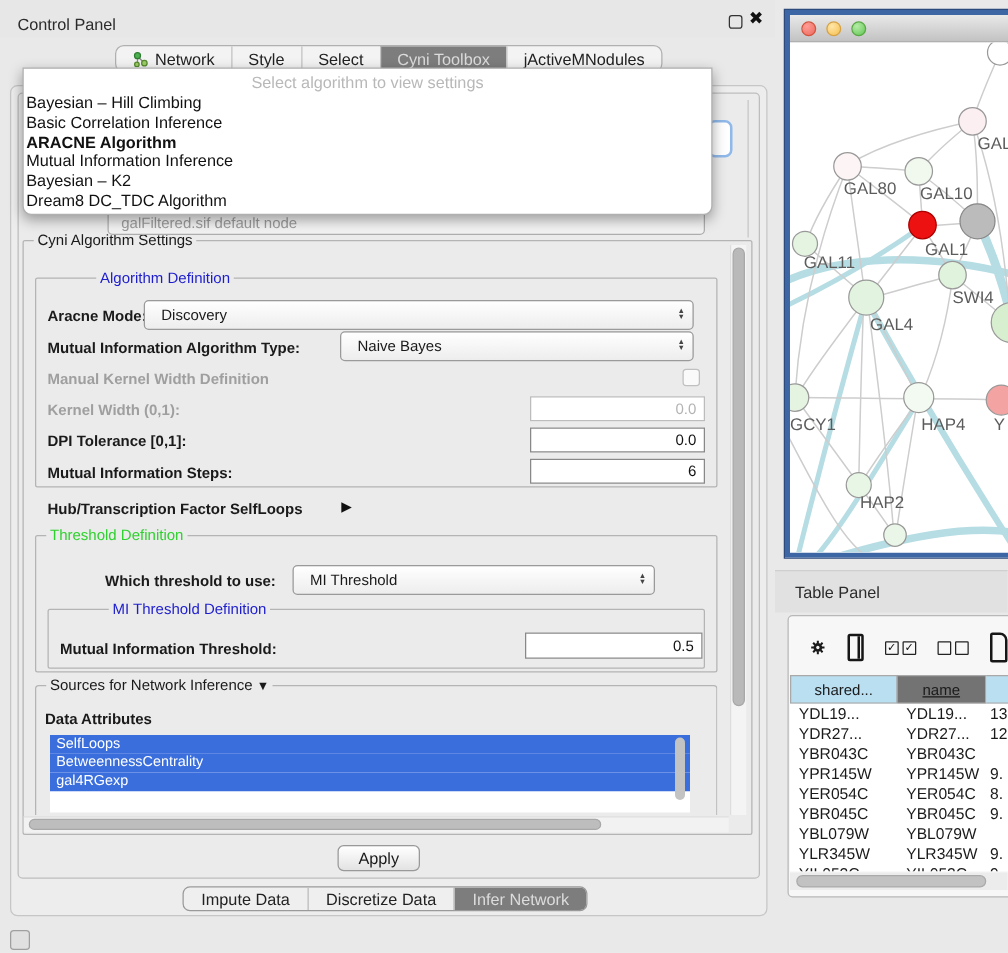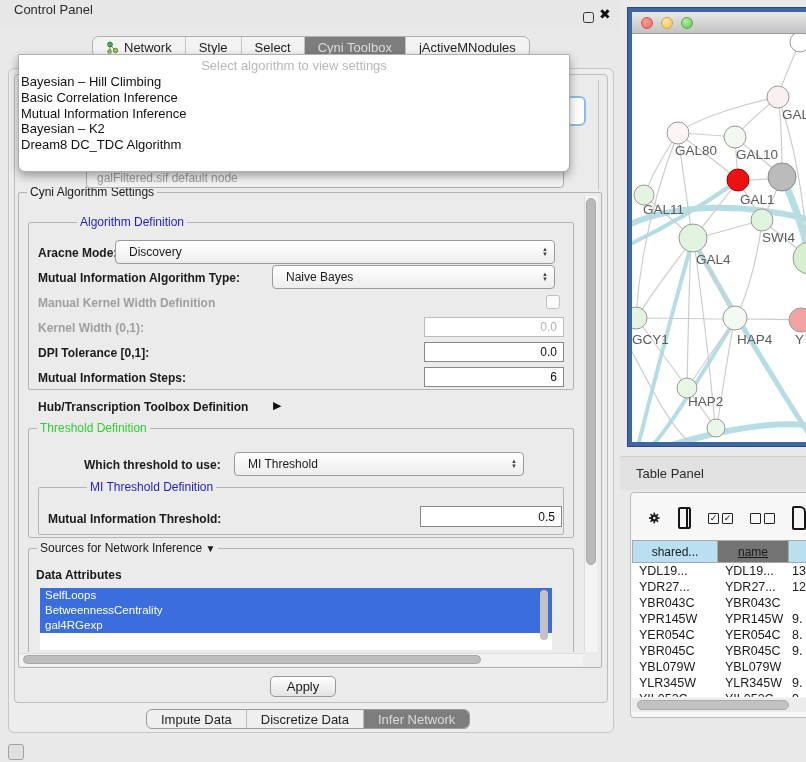--- a/index.html
+++ b/index.html
@@ -6,21 +6,21 @@
     --legend-blue:#1d1dcd; --legend-green:#2fd12f; --selection-blue:#3b6edd;
     --tab-sel:#7d7d7d; --th-blue:#badff0; --win-blue:#3c66a4; --node-red:#ee1111;
     --edge-teal:#b5dde3; --tl-red:#ec6a5e; --tl-yellow:#f5bf4f; --tl-green:#61c555;
   }
   *{margin:0;padding:0;box-sizing:border-box;}
   html,body{width:806px;height:762px;overflow:hidden;background:#e9e9e9;
     font-family:"Liberation Sans","DejaVu Sans",sans-serif;color:#1a1a1a;}
   .abs{position:absolute;}
   
   #cp-titlebar{left:0;top:0;width:620px;height:30px;background:#e7e7e7;}
-  #cp-title{left:14px;top:2px;font-size:13px;color:#2b2b2b;}
+  #cp-title{left:14px;top:12px;font-size:13px;color:#2b2b2b;}
   #cp-float{left:583px;top:12px;width:11px;height:11px;border:1.5px solid #333;border-radius:2.5px;}
   #cp-close{left:599px;top:6px;font-size:14px;font-weight:bold;color:#111;}
   #panelA{left:8px;top:68px;width:606px;height:665px;border:1px solid #c6c6c6;border-radius:6px;background:#ededed;}
   #panelB{left:14px;top:74px;width:594px;height:629px;border:1px solid #bdbdbd;border-radius:4px;background:#ebebeb;}
   
   #top-tabs{left:92px;top:36px;height:22px;display:flex;border:1px solid #b0b0b0;border-radius:7px;
     overflow:hidden;background:#f3f3f3;z-index:10;}
   #top-tabs .tab{display:flex;align-items:center;gap:5px;padding:0 13px;font-size:13px;color:#222;
     border-left:1px solid #c2c2c2;white-space:nowrap;}
   #top-tabs .tab:first-child{border-left:none;}
@@ -143,20 +143,21 @@
 
 <div class="abs" id="frag-blue"></div>
 <div class="abs" id="frag-vline"></div>
 <div class="abs" id="frag-combo">galFiltered.sif default node</div>
 
 <div class="abs" id="algo-popup">
   <div class="ph">Select algorithm to view settings</div>
   <div>
       <div class="algo-item">Bayesian – Hill Climbing</div>
       <div class="algo-item">Basic Correlation Inference</div>
+      <div class="algo-item bold">ARACNE Algorithm</div>
       <div class="algo-item">Mutual Information Inference</div>
       <div class="algo-item">Bayesian – K2</div>
       <div class="algo-item">Dream8 DC_TDC Algorithm</div>
     </div>
 </div>
 
 <div class="group" style="left:18px;top:192px;width:584px;height:476px;">
   <span class="legend">Cyni Algorithm Settings</span>
 </div>
 
@@ -181,21 +182,21 @@
 </div>
 <span class="lbl dis" style="left:38px;top:296px;">Manual Kernel Width Definition</span>
 <div class="checkbox" style="left:546px;top:295px;"></div>
 <span class="lbl dis" style="left:38px;top:321px;">Kernel Width (0,1):</span>
 <input class="tfield dis" style="left: 424px; top: 317px; width: 140px; height: 20px;" readonly="" value="0.0">
 <span class="lbl" style="left:38px;top:346px;">DPI Tolerance [0,1]:</span>
 <input class="tfield" style="left: 424px; top: 342px; width: 140px; height: 20px;" readonly="" value="0.0">
 <span class="lbl" style="left:38px;top:371px;">Mutual Information Steps:</span>
 <input class="tfield" style="left: 424px; top: 367px; width: 140px; height: 20px;" readonly="" value="6">
 
-<span class="lbl" style="left:38px;top:400px;">Hub/Transcription Toolbox Definition</span>
+<span class="lbl" style="left:38px;top:400px;">Hub/Transcription Factor SelfLoops</span>
 <span class="abs tri" style="left:273px;top:399px;">▶</span>
 
 <div class="group" style="left:28px;top:428px;width:546px;height:110px;">
   <span class="legend green">Threshold Definition</span>
 </div>
 <span class="lbl" style="left:84px;top:458px;">Which threshold to use:</span>
 <div class="combo" style="left:234px;top:452px;width:290px;height:24px;">
   <span>MI Threshold</span>
   <span class="arr">
       <span>▲</span>

